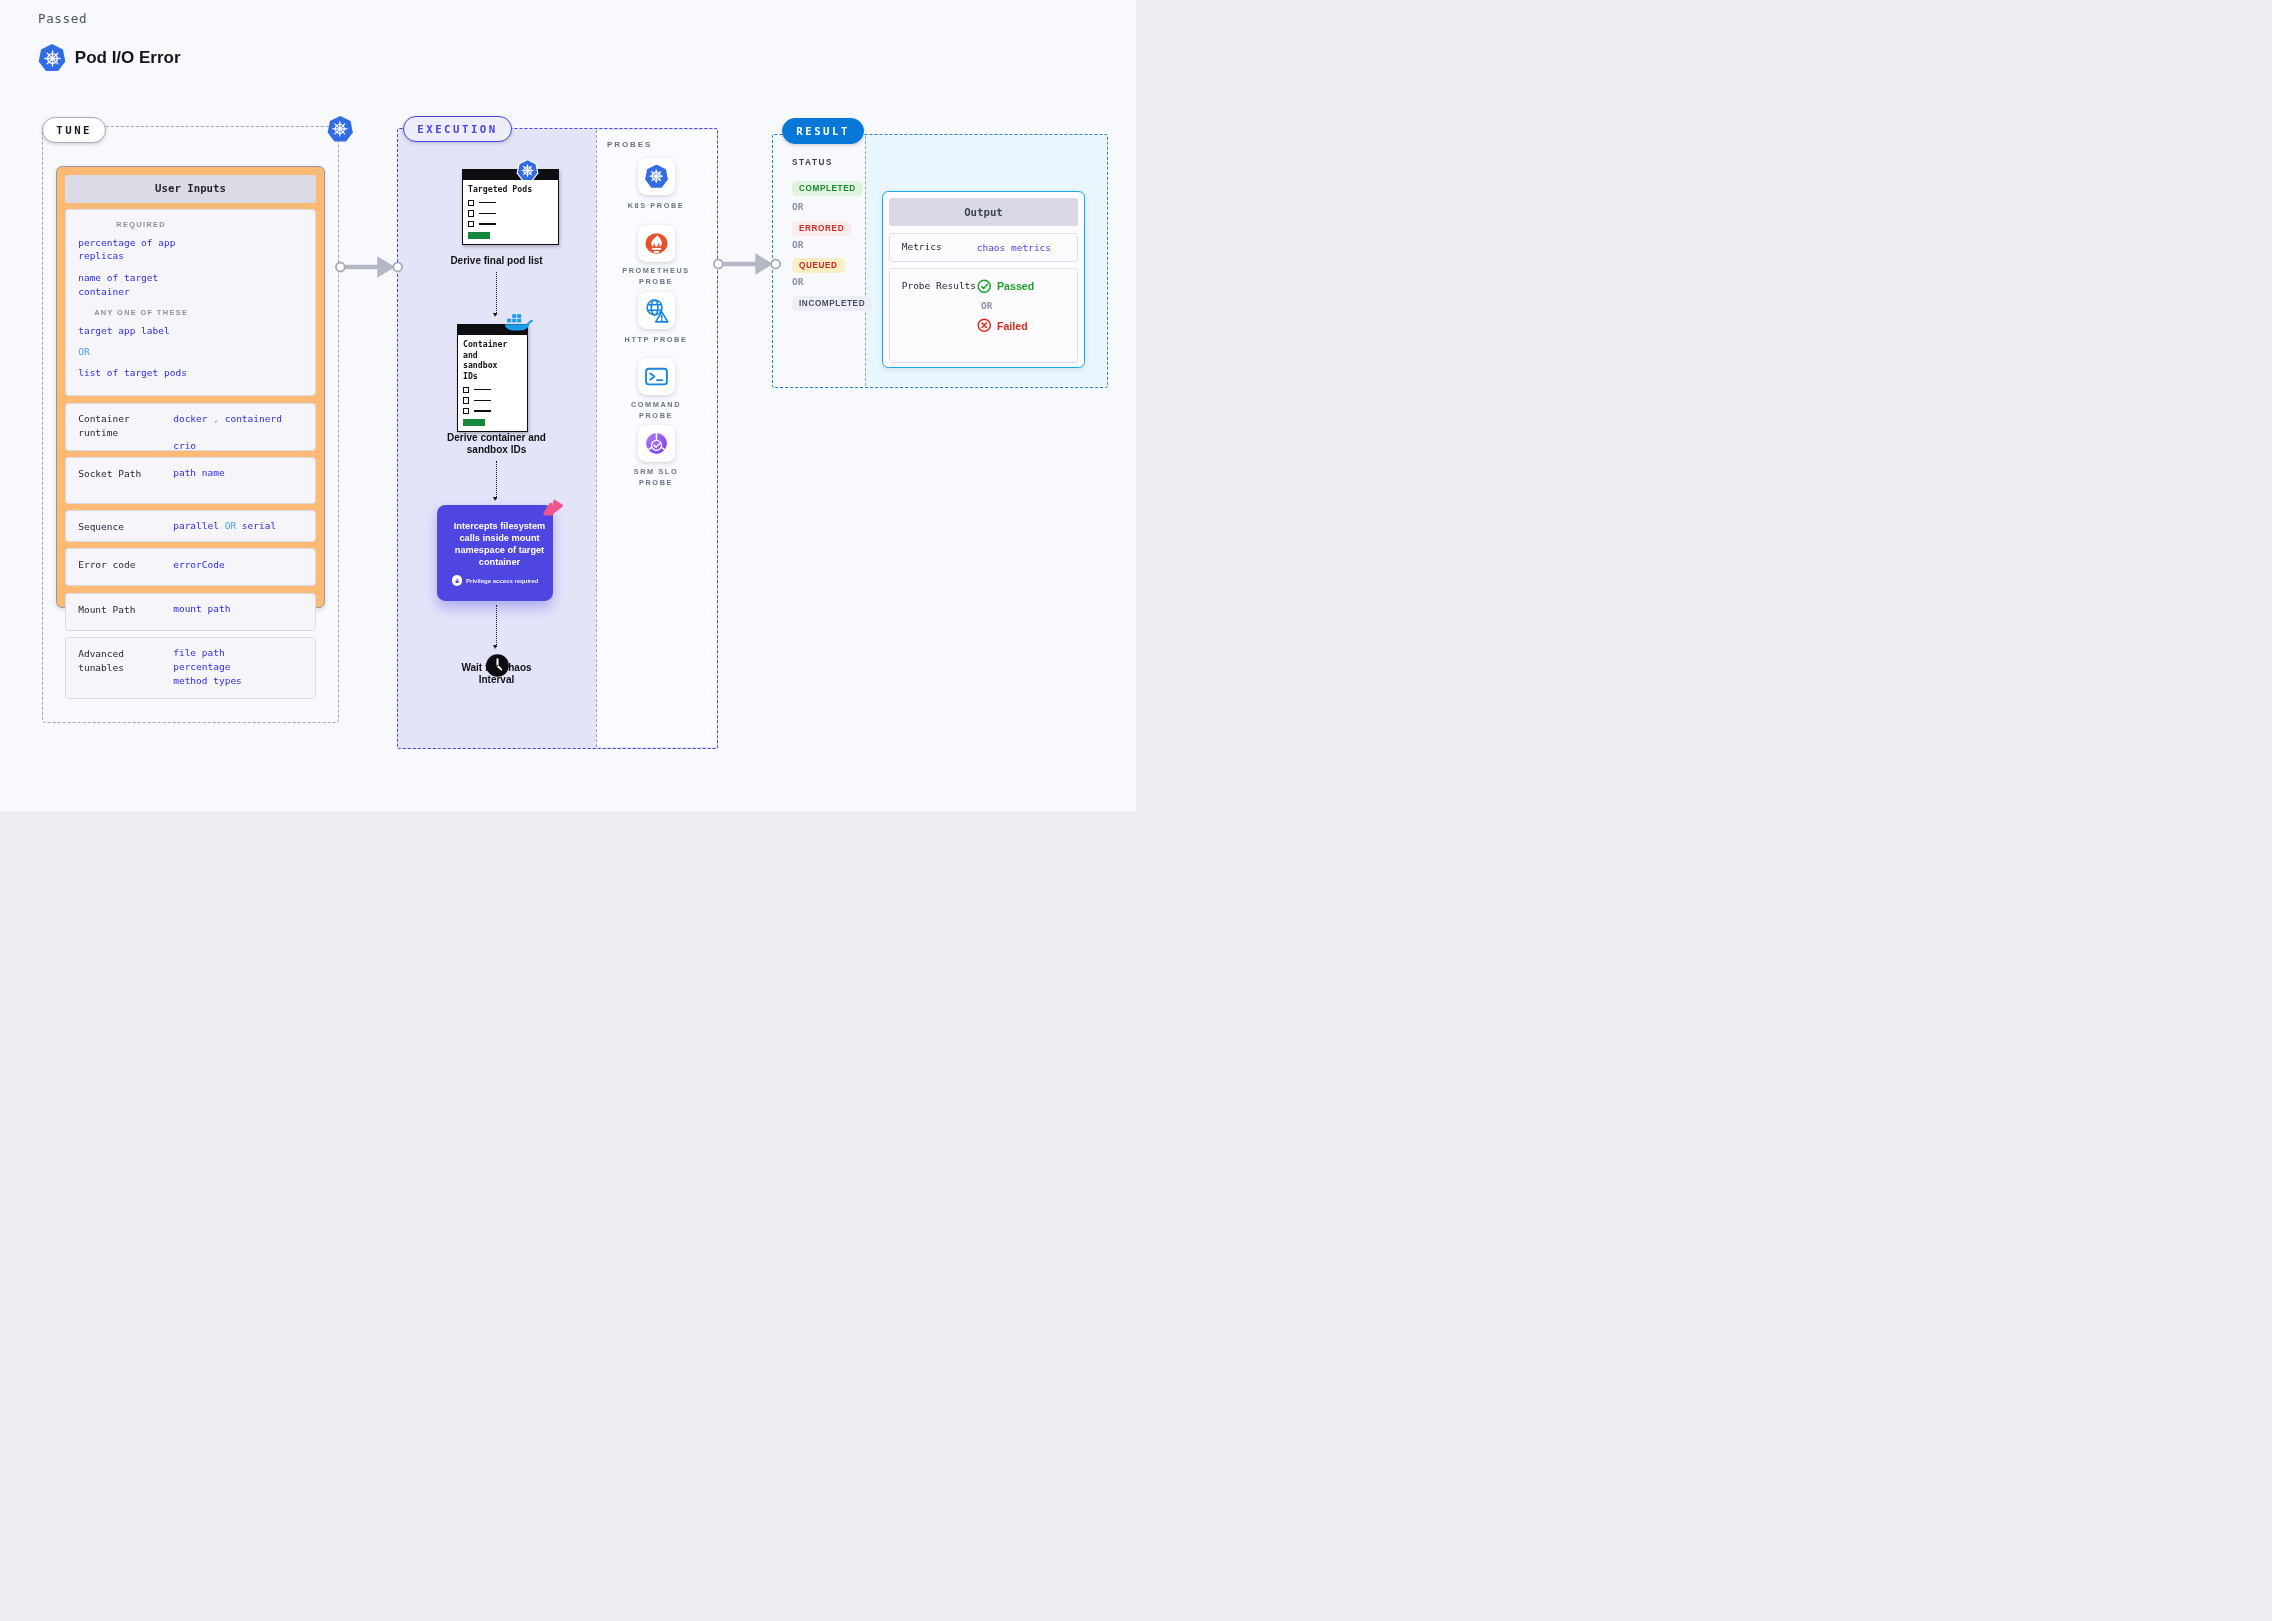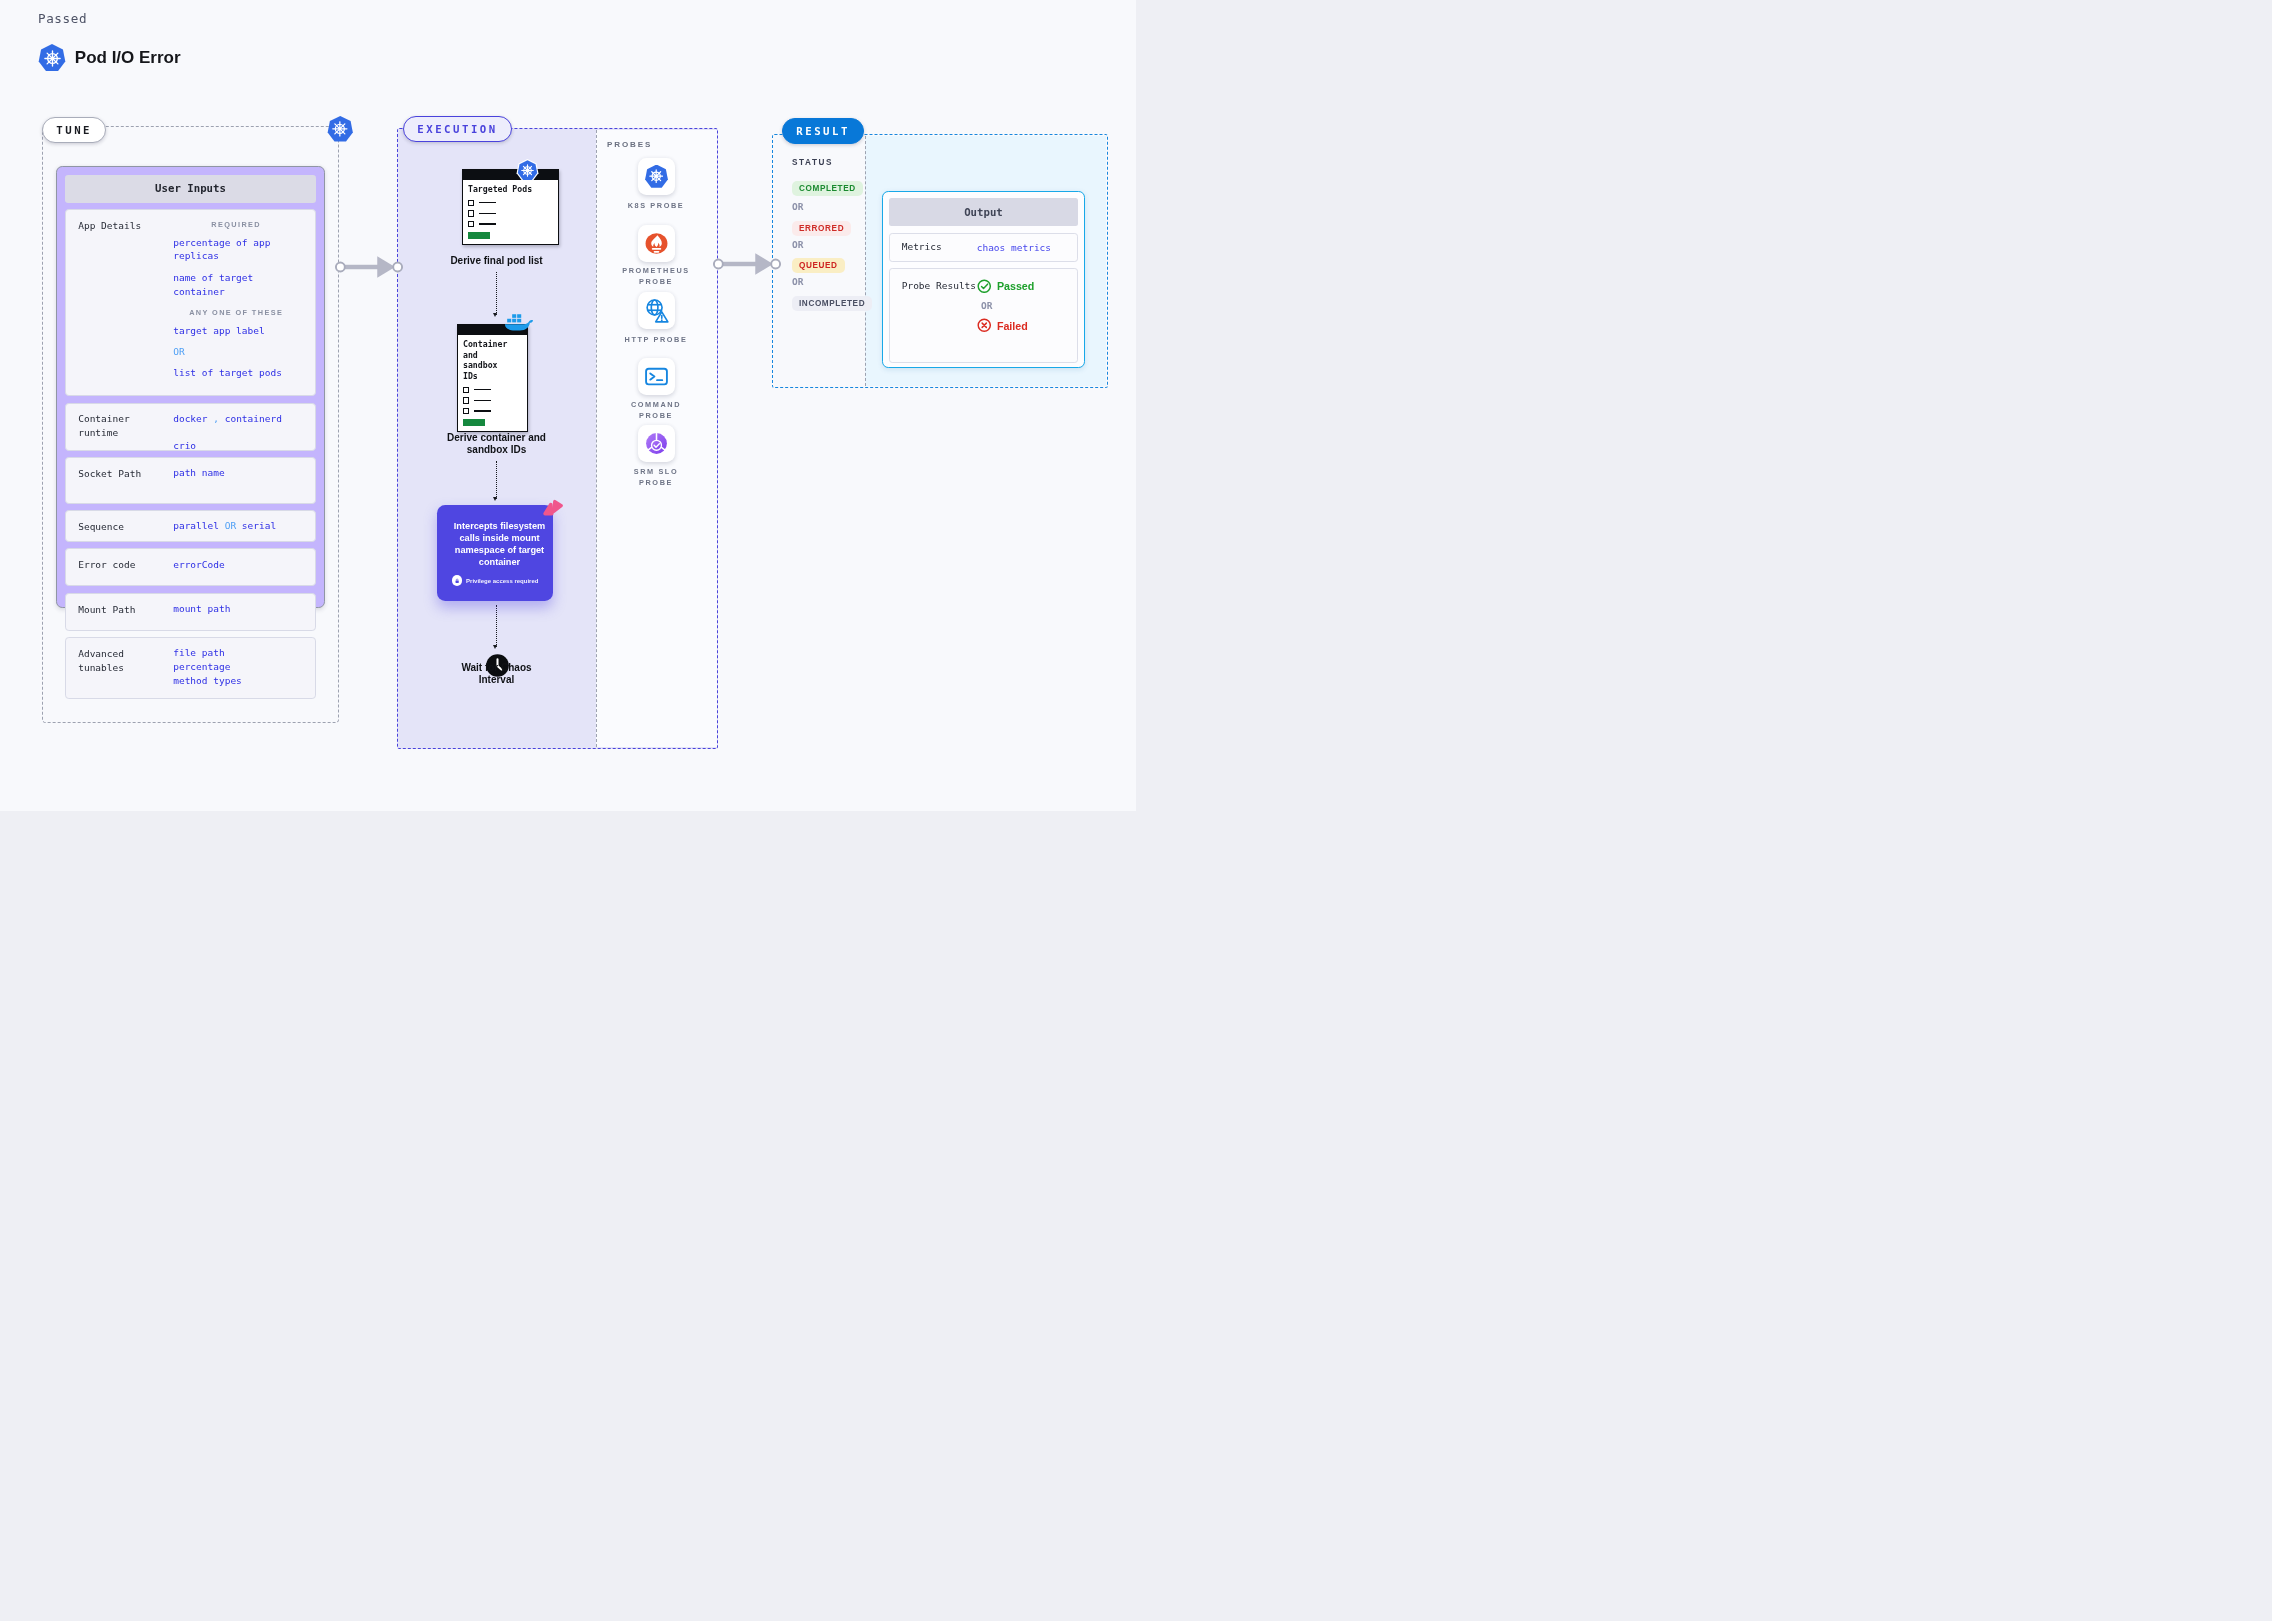--- a/index.html
+++ b/index.html
@@ -27,21 +27,21 @@
   .tune-box   { position:absolute; left:42px;  top:126px; width:297px; height:597px; border:1.6px dashed #9DA2B0; border-radius:3.8px; }
   .exec-box   { position:absolute; left:397px; top:128px; width:321px; height:621px; background:#E4E4F8; border:1.6px dashed #4A43DC; border-radius:2.5px; }
   .probes-panel { position:absolute; left:596px; top:130px; width:121px; height:617px; background:#FAFBFE; border-left:1.3px dashed #9DA2B0; }
   .result-box { position:absolute; left:772px; top:134px; width:336px; height:254px; border:1.6px dashed #1787DE; border-radius:2.5px; }
   .result-panel { position:absolute; left:865px; top:136px; width:241px; height:250px; background:#E9F6FE; border-left:1.3px dashed #9DA2B0; }
 
   .corner-k8s { position:absolute; left:327px; top:116px; width:26.5px; height:26.5px; z-index:31; }
   .title-k8s  { width:28px; height:28px; }
 
   
-  .ui-card { position:absolute; left:56px; top:166px; width:269px; height:442px; background:#c4b5fd;
+  .ui-card { position:absolute; left:56px; top:166px; width:269px; height:442px; background:#fdba74;
              border:1.3px solid #9096A4; border-radius:6.3px; box-shadow:0 1.9px 4.4px rgba(40,40,70,.14);
              padding:7.6px; display:flex; flex-direction:column; gap:6.3px; }
   .ui-header { height:28.4px; flex:none; background:#DBDBE6; border-radius:3.2px; display:flex; align-items:center; justify-content:center;
                font:600 10.7px "DejaVu Sans Mono",monospace; color:#23262F; }
   .ui-row { border:0.9px solid #D8DAE7; background:#F5F5FA; border-radius:3.8px; display:flex; padding:8.2px 6.3px 7.6px 12.6px; }
   .ui-label { flex:none; width:95px; font:400 9.5px "DejaVu Sans Mono",monospace; color:#272B36; line-height:1.45; padding-top:0.6px; }
   .ui-vals  { flex:1; max-width:126px; font:400 9.5px "DejaVu Sans Mono",monospace; color:#2E2FE5; line-height:1.45; }
   .row-grow { flex:1; }
   .cap { font:700 7.3px "Liberation Sans",sans-serif; letter-spacing:1.4px; color:#8A90A2; margin:1.9px 0 6.3px;text-align:center; }
   .cap2 { margin-top:10px; }
@@ -147,21 +147,20 @@
           <line x1="12" y1="12" x2="5.2" y2="5.2"></line>
         </g>
       <circle cx="12" cy="12" r="2" fill="#fff"></circle>
       </svg>
   </div>
 
   <div class="ui-card">
     <div class="ui-header">User Inputs</div>
 
     <div class="ui-row row-grow">
-      <div class="ui-label">App Details</div>
       <div class="ui-vals">
         <div class="cap">REQUIRED</div>
         <div class="v">percentage of app replicas</div>
         <div class="v">name of target container</div>
         <div class="cap cap2">ANY ONE OF THESE</div>
         <div class="v">target app label</div>
         <div class="v-or">OR</div>
         <div class="v">list of target pods</div>
       </div>
     </div>

